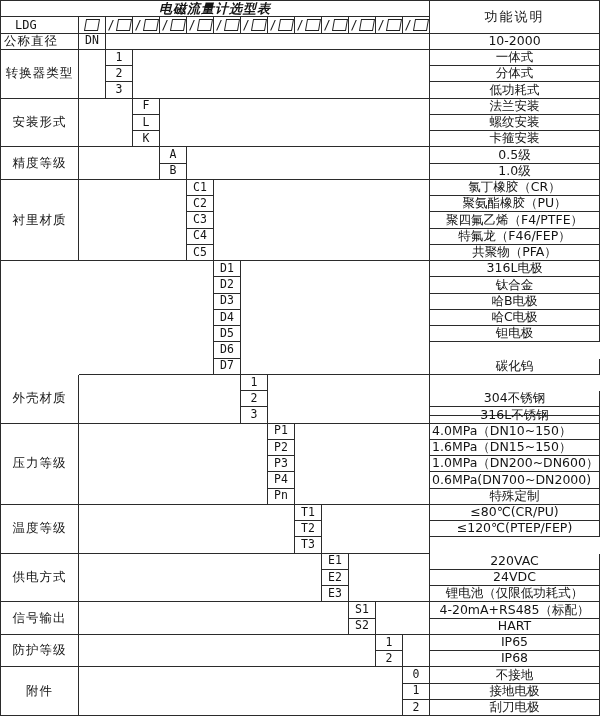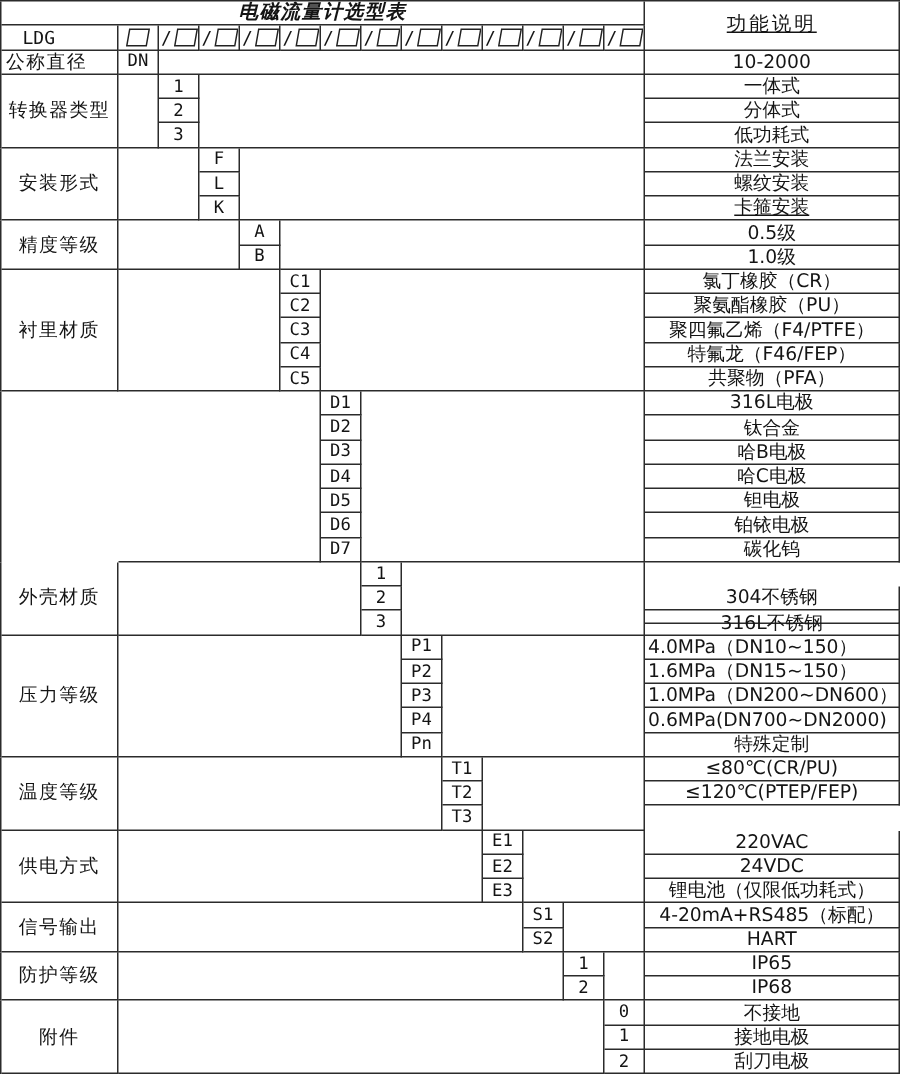--- a/index.html
+++ b/index.html
@@ -37,21 +37,21 @@
   }
   .slash{font-family:"DejaVu Sans Mono",monospace;font-size:12px;margin-right:2px;}
 </style>
 </head>
 <body>
 
 <div class="sheet">
 
   <div class="grid" id="header-grid">
     <div class="c title" style="grid-column:1/15;grid-row:1;font-style:italic;">电磁流量计选型表</div>
-    <div class="c funchead" style="grid-column:15;grid-row:1/3;text-decoration:underline;">功能说明</div>
+    <div class="c funchead" style="grid-column:15;grid-row:1/3;">功能说明</div>
     <div class="c ldg" style="grid-column:1;grid-row:2;">LDG</div>
     <div class="c" style="grid-column:2;grid-row:2;">
       <span class="box"></span>
     </div>
 
     <div class="c lab dnlab" style="grid-column:1;grid-row:3;">公称直径</div>
     <div class="c code" style="grid-column:2;grid-row:3;">DN</div>
     <div class="c" style="grid-column:3/15;grid-row:3;"></div>
     <div class="c desc" style="grid-column:15;grid-row:3;">10-2000</div>
   <div class="c " style="grid-area: 2 / 3;">
@@ -118,21 +118,21 @@
       </div>
       <div class="grid">
         <div class="c lab" style="grid-area: 1 / 1 / 4;">安装形式</div>
         <div class="c " style="grid-area: 1 / 2 / 4 / 4;"></div>
         <div class="c " style="grid-area: 1 / 5 / 4 / 15;"></div>
         <div class="c code" style="grid-area: 1 / 4;">F</div>
         <div class="c desc" style="grid-area: 1 / 15;">法兰安装</div>
         <div class="c code" style="grid-area: 2 / 4;">L</div>
         <div class="c desc" style="grid-area: 2 / 15;">螺纹安装</div>
         <div class="c code" style="grid-area: 3 / 4;">K</div>
-        <div class="c desc" style="grid-area: 3 / 15; text-decoration: underline;">卡箍安装</div>
+        <div class="c desc" style="grid-area: 3 / 15;">卡箍安装</div>
       </div>
       <div class="grid">
         <div class="c lab" style="grid-area: 1 / 1 / 3;">精度等级</div>
         <div class="c " style="grid-area: 1 / 2 / 3 / 5;"></div>
         <div class="c " style="grid-area: 1 / 6 / 3 / 15;"></div>
         <div class="c code" style="grid-area: 1 / 5;">A</div>
         <div class="c desc" style="grid-area: 1 / 15;">0.5级</div>
         <div class="c code" style="grid-area: 2 / 5;">B</div>
         <div class="c desc" style="grid-area: 2 / 15;">1.0级</div>
       </div>
@@ -158,21 +158,20 @@
         <div class="c desc" style="grid-area: 1 / 15;">316L电极</div>
         <div class="c code" style="grid-area: 2 / 7;">D2</div>
         <div class="c desc" style="grid-area: 2 / 15;">钛合金</div>
         <div class="c code" style="grid-area: 3 / 7;">D3</div>
         <div class="c desc" style="grid-area: 3 / 15;">哈B电极</div>
         <div class="c code" style="grid-area: 4 / 7;">D4</div>
         <div class="c desc" style="grid-area: 4 / 15;">哈C电极</div>
         <div class="c code" style="grid-area: 5 / 7;">D5</div>
         <div class="c desc" style="grid-area: 5 / 15;">钽电极</div>
         <div class="c code" style="grid-area: 6 / 7;">D6</div>
-        <div class="c desc" style="grid-area: 6 / 15;">铂铱电极</div>
         <div class="c code" style="grid-area: 7 / 7;">D7</div>
         <div class="c desc" style="grid-area: 7 / 15;">碳化钨</div>
       </div>
       <div class="grid">
         <div class="c lab" style="grid-area: 1 / 1 / 4;">外壳材质</div>
         <div class="c " style="grid-area: 1 / 2 / 4 / 8;"></div>
         <div class="c " style="grid-area: 1 / 9 / 4 / 15;"></div>
         <div class="c code" style="grid-area: 1 / 8;">1</div>
         <div class="c desc" style="grid-area: 1 / 15; margin-top: 40px;">碳钢</div>
         <div class="c code" style="grid-area: 2 / 8;">2</div>

